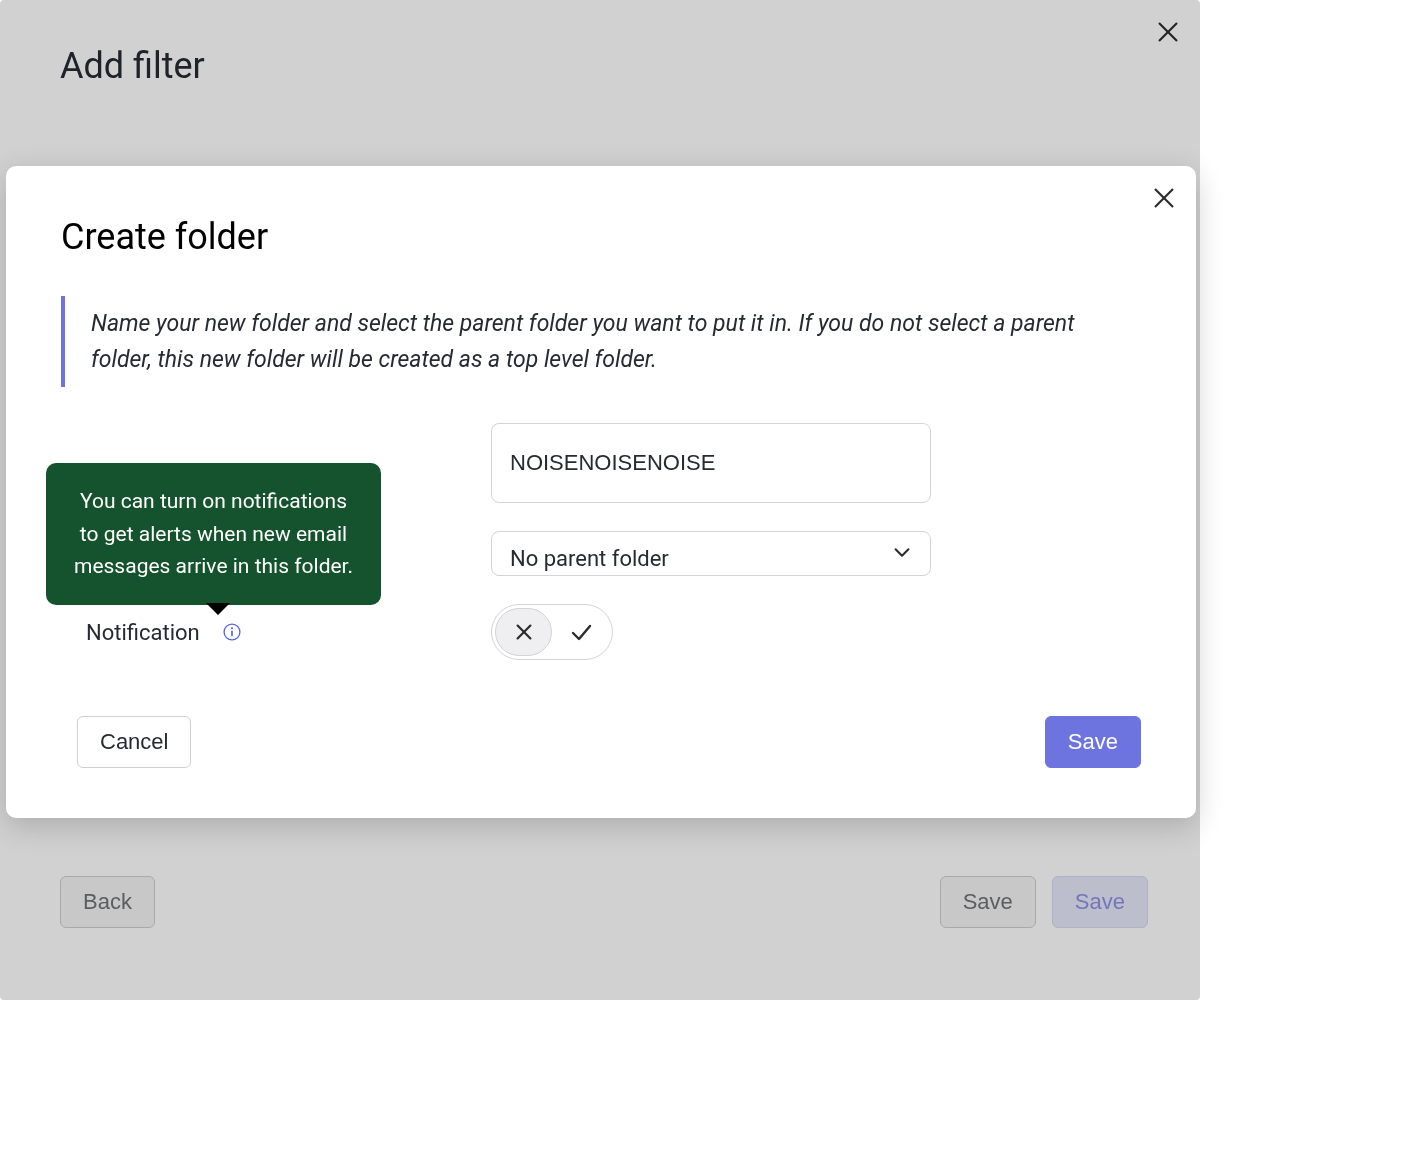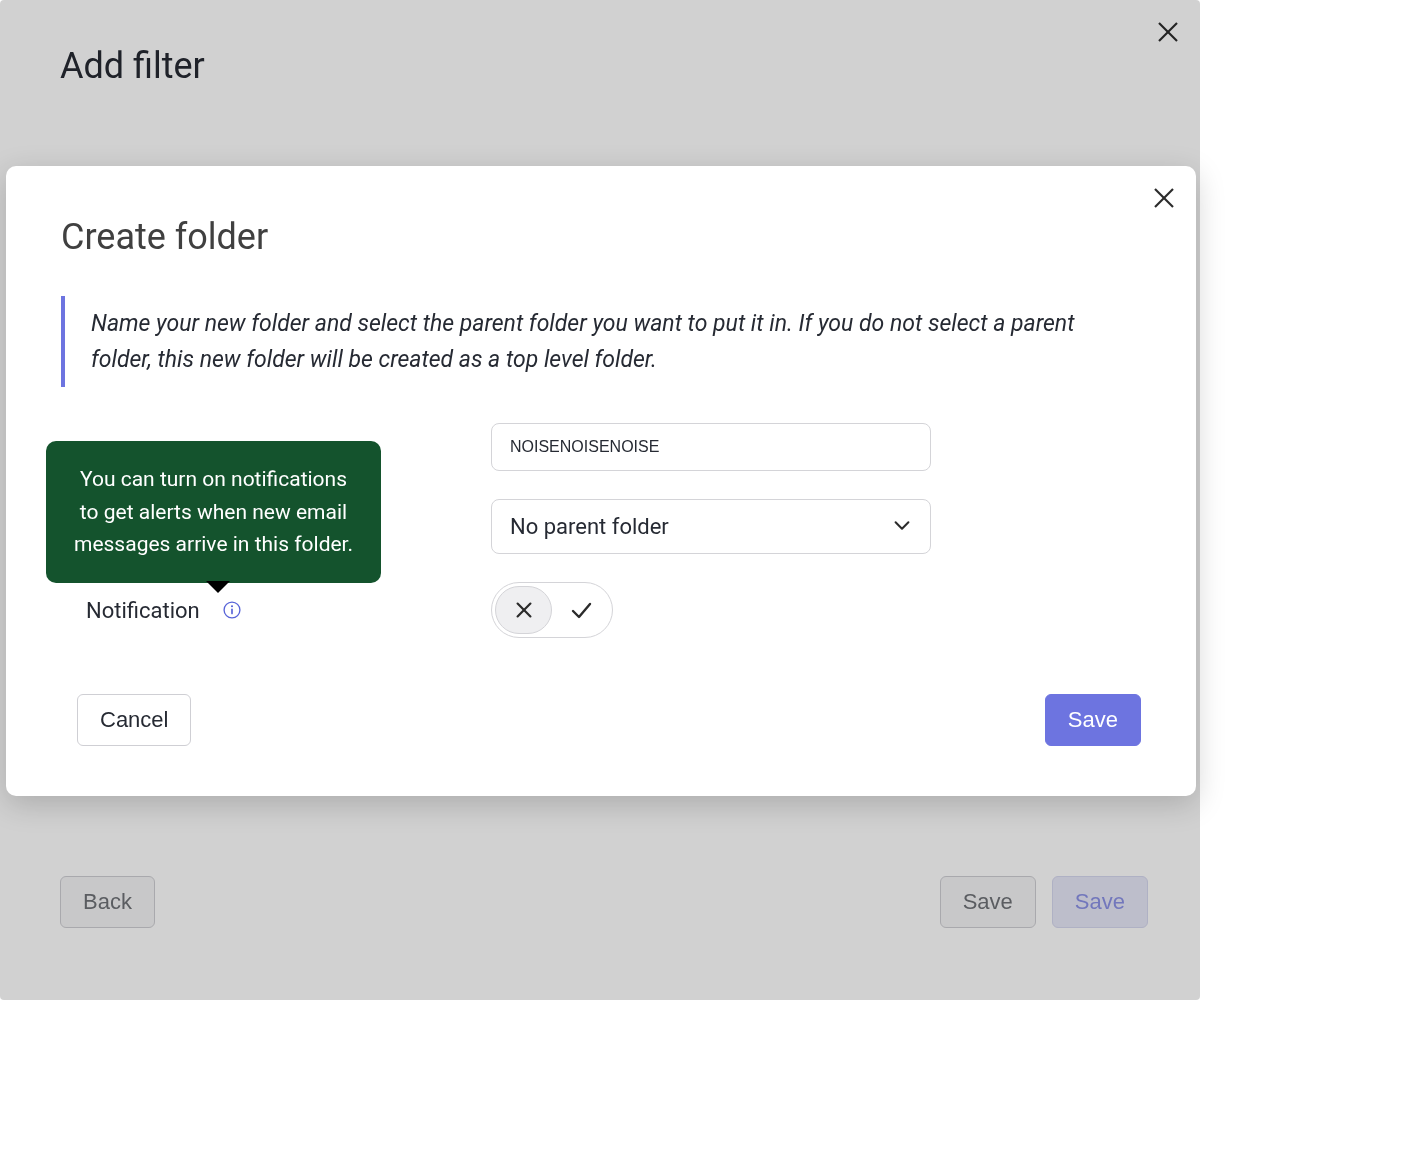--- a/index.html
+++ b/index.html
@@ -95,21 +95,21 @@
       position: absolute;
       top: 20px;
       right: 18px;
       width: 26px;
       height: 26px;
       cursor: pointer;
     }
     .front-title {
       font-size: 36px;
       font-weight: 400;
-      color: #404040;
+      color: #000000;
       margin-bottom: 38px;
     }
     .info-callout {
       border-left: 4px solid #6d74e0;
       padding: 10px 20px 10px 26px;
       font-size: 23px;
       line-height: 1.55;
       color: #262a33;
       margin-bottom: 36px;
       font-style: italic;
@@ -119,35 +119,35 @@
       grid-template-columns: 430px 1fr;
       row-gap: 28px;
       align-items: center;
       margin-bottom: 56px;
     }
     .label-cell {
       position: relative;
     }
     .text-input {
       width: 440px;
-      font-size: 16px;
-      padding: 14px 18px;
+      font-size: 22px;
+      padding: 26px 18px;
       border: 1px solid #d4d4d8;
       border-radius: 8px;
       color: #262a33;
       background: #fff;
     }
     .select-wrap {
       position: relative;
       width: 440px;
     }
     .select-input {
       width: 100%;
       font-size: 22px;
-      padding: 14px 40px 14px 18px;
+      padding: 14px 40px 4px 18px;
       border: 1px solid #d4d4d8;
       border-radius: 8px;
       color: #262a33;
       background: #fff;
       appearance: none;
       -webkit-appearance: none;
     }
     .chevron {
       position: absolute;
       right: 18px;

